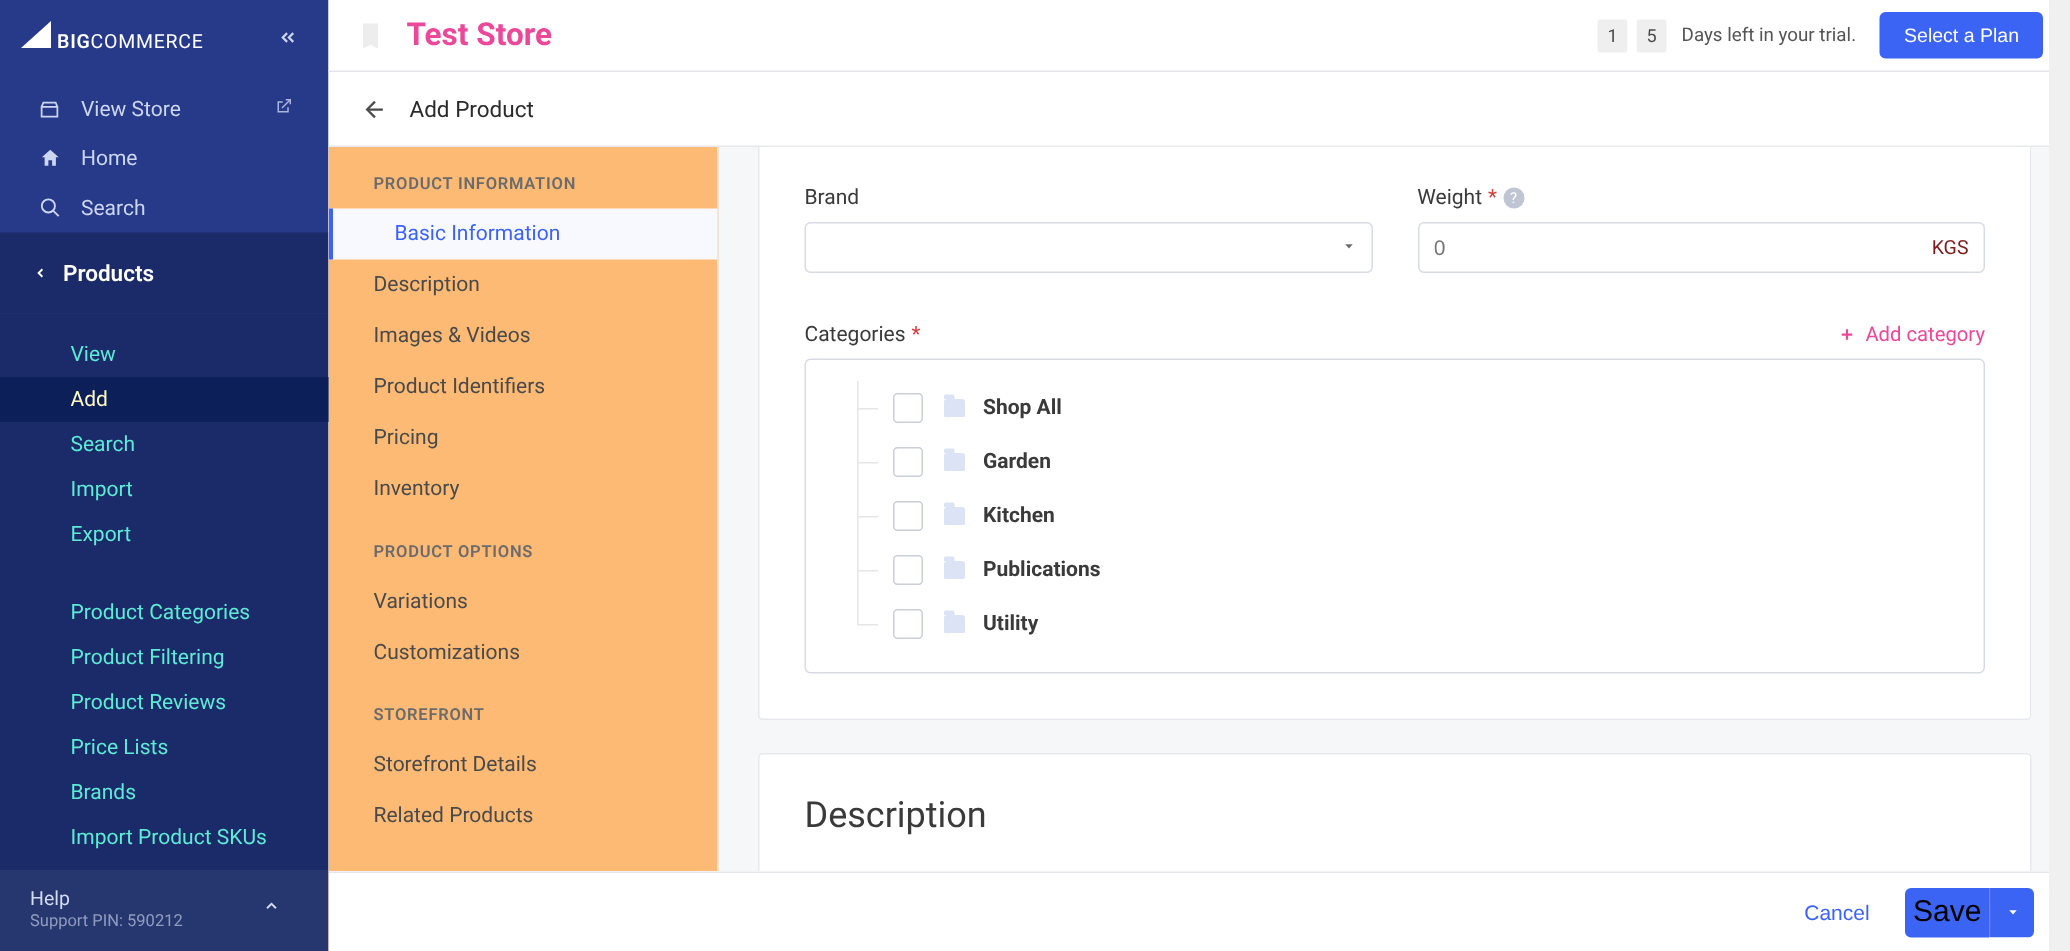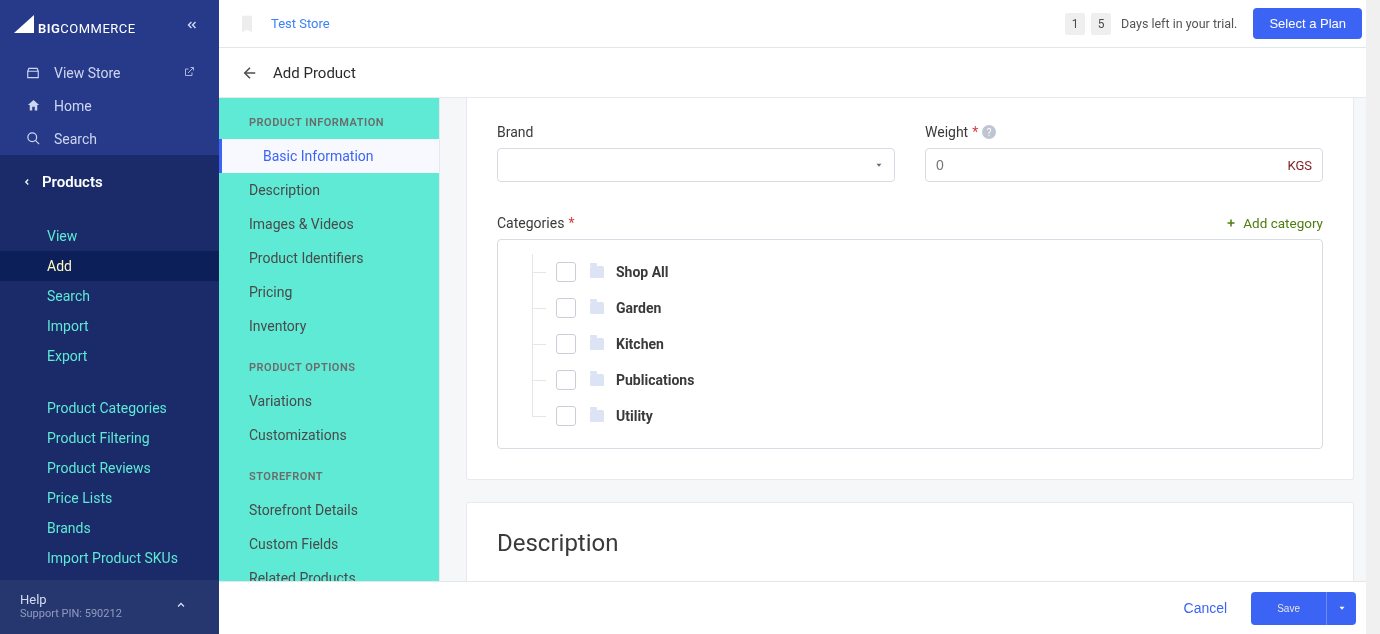--- a/index.html
+++ b/index.html
@@ -31,35 +31,35 @@
 
   .help-block { background:#26376f; padding: 12px 32px 14px 20px; color:#d5dcf2; font-size:13px; display:flex; align-items:center; }
   .help-block .txt { display:flex; flex-direction:column; }
   .help-block .pin { font-size:11px; opacity:.6; }
   .help-block .chev-up { margin-left:auto; }
 
   
   .main { flex:1; display:flex; flex-direction:column; position:relative; }
   .top-bar { height:48px; background:#fff; border-bottom:1px solid #e4e6eb; display:flex; align-items:center; padding:0 18px; }
   .store-ico { width:20px; height:20px; margin-right:14px; opacity:.25; }
-  .store-name { font-weight:400; font-size:13px; color:#3b82f6; }
+  .store-name { font-weight:700; font-size:21px; color:#ec4899; }
   .trial { margin-left:auto; display:flex; align-items:center; gap:6px; }
   .trial .digit { width:20px; height:22px; background:#efefef; color:#4b4b4b; display:flex; align-items:center; justify-content:center; font-size:12px; border-radius:2px; }
   .trial .lbl { font-size:12.5px; color:#555; margin:0 10px 0 4px; }
   .btn-primary { background:#3c64f4; color:#fff; border:none; border-radius:4px; height:31px; padding:0 16px; font-size:13px; cursor:pointer; }
 
   
   .page-head { height:50px; background:#fff; display:flex; align-items:center; padding:0 18px; border-bottom:1px solid #e7e9ee; }
   .back-arrow { width:26px; height:26px; display:flex; align-items:center; justify-content:center; color:#4b4b4b; cursor:pointer; margin-right:10px; }
   .page-title { font-size:15px; color:#2b2b2b; }
 
   
   .content-row { flex:1; display:flex; overflow:hidden; background:#f6f7f9; position:relative; }
 
-  .section-nav { width:221px; background:#5eead4; border-right:1px solid #e7e9ee; padding:18px 0 18px 0; overflow:hidden; position:relative; }
+  .section-nav { width:260px; background:#fdba74; border-right:1px solid #e7e9ee; padding:18px 0 18px 0; overflow:hidden; position:relative; }
   .sect-label { font-size:11px; font-weight:600; color:#6b6b6b; letter-spacing:.5px; padding:0 14px 10px 30px; }
   .sect-item { height:34px; display:flex; align-items:center; padding-left:30px; color:#4a4a4a; font-size:14px; cursor:pointer; }
   .sect-item.active { color:#3c64f4; border-left:3px solid #3c64f4; padding-left:41px; background:#f8f9ff; }
   .sect-group { margin-bottom:18px; }
 
   .scroll-area { flex:1; overflow-y:auto; padding:0 0 60px 0; }
   .card { background:#fff; border:1px solid #e7e9ee; border-radius:3px; margin:0 26px 22px 26px; padding:26px 30px 30px 30px; }
 
   .form-row { display:flex; gap:30px; margin-bottom:26px; }
   .form-col { flex:1; display:flex; flex-direction:column; }
@@ -67,40 +67,40 @@
   .req { color:#d43d3d; }
   .help-ico { width:14px; height:14px; border-radius:50%; background:#bfc5d2; color:#fff; font-size:10px; display:inline-flex; align-items:center; justify-content:center; }
 
   .select-box, .input-box { height:34px; border:1px solid #d7dbe3; border-radius:4px; background:#fff; display:flex; align-items:center; padding:0 10px; font-size:14px; color:#555; }
   .select-box .caret { margin-left:auto; color:#6b6b6b; }
   .input-box input { flex:1; border:none; outline:none; font-size:14px; color:#555; }
   .input-box .unit { color:#7f1d1d; font-size:13px; }
 
   .cat-row { display:flex; align-items:center; margin-bottom:8px;margin-top:33px; }
   .cat-row .f-label { margin-bottom:0; }
-  .add-cat { margin-left:auto; color:#4d7c0f; font-size:13.5px; display:flex; align-items:center; gap:6px; cursor:pointer; }
+  .add-cat { margin-left:auto; color:#ec4899; font-size:13.5px; display:flex; align-items:center; gap:6px; cursor:pointer; }
 
   .cat-tree { border:1px solid #d7dbe3; border-radius:4px; padding:14px 20px 14px 20px;font-weight:bold; }
   .tree-item { display:flex; align-items:center; height:36px; }
   .tree-line { width:38px; height:100%; position:relative; }
   .tree-line::before { content:""; position:absolute; left:14px; top:0; bottom:0; width:1px; background:#e6e6e6; }
   .tree-line::after { content:""; position:absolute; left:14px; top:50%; width:14px; height:1px; background:#e6e6e6; }
   .tree-item:last-child .tree-line::before { bottom:50%; }
   .chk { width:20px; height:20px; border:1px solid #c9ced8; border-radius:3px; margin-right:14px; cursor:pointer; }
   .folder-ico { width:14px; height:12px; background:#dbe3f5; border-radius:2px 2px 1px 1px; margin-right:12px; position:relative; }
   .folder-ico::before { content:""; position:absolute; top:-3px; left:0; width:7px; height:3px; background:#dbe3f5; border-radius:1px 1px 0 0; }
   .tree-label { font-size:14px; color:#3a3a3a; }
 
   .desc-heading { font-size:24px; color:#3a3a3a; }
 
   
   .footer-bar { position:absolute; left:0; right:0; bottom:0; height:53px; background:#fff; border-top:1px solid #e4e6eb; display:flex; align-items:center; justify-content:flex-end; padding:0 24px; gap:14px; }
   .btn-link { color:#3c64f4; background:none; border:none; font-size:14px; cursor:pointer; padding:8px 10px; }
   .btn-save-group { display:flex; }
-  .btn-save { background:#3c64f4; color:#e5e5e5; border:none; height:33px; padding:0 26px; font-size:10px; border-radius:4px 0 0 4px; cursor:pointer; }
+  .btn-save { background:#3c64f4; color:#000000; border:none; height:33px; padding:0 5px; font-size:20px; border-radius:4px 0 0 4px; cursor:pointer; }
   .btn-save-caret { background:#3c64f4; border:none; border-left:1px solid rgba(255,255,255,.25); width:30px; height:33px; border-radius:0 4px 4px 0; color:#fff; display:flex; align-items:center; justify-content:center; cursor:pointer; }
 
   
   .main::after { content:""; position:absolute; right:0; top:0; bottom:0; width:14px; background: linear-gradient(#f0f0f0,#f0f0f0); pointer-events:none; }
   .outer-scrollbar { position:absolute; right:0; top:0; bottom:0; width:14px; background:#f0f0f0; }
   .outer-scrollbar .thumb-top { position:absolute; top:0; right:0; width:14px; height:12px; background:#c9c9c9; }
   .outer-scrollbar .thumb-1 { position:absolute; top:96px; right:0; width:14px; height:46px; background:#c9c9c9; }
 </style>
 </head>
 <body>
@@ -274,23 +274,20 @@
         <div class="sect-item">
             <span>Customizations</span>
           </div>
       </div>
       <div class="sect-group">
         <div class="sect-label">STOREFRONT</div>
         <div class="sect-item">
             <span>Storefront Details</span>
           </div>
         <div class="sect-item">
-            <span>Custom Fields</span>
-          </div>
-        <div class="sect-item">
             <span>Related Products</span>
           </div>
       </div>
     </div>
 
     <div class="scroll-area">
 
       <div class="card" style="margin-top:0; border-top:none; border-top-left-radius:0; border-top-right-radius:0;">
         <div class="form-row">
           <div class="form-col">

